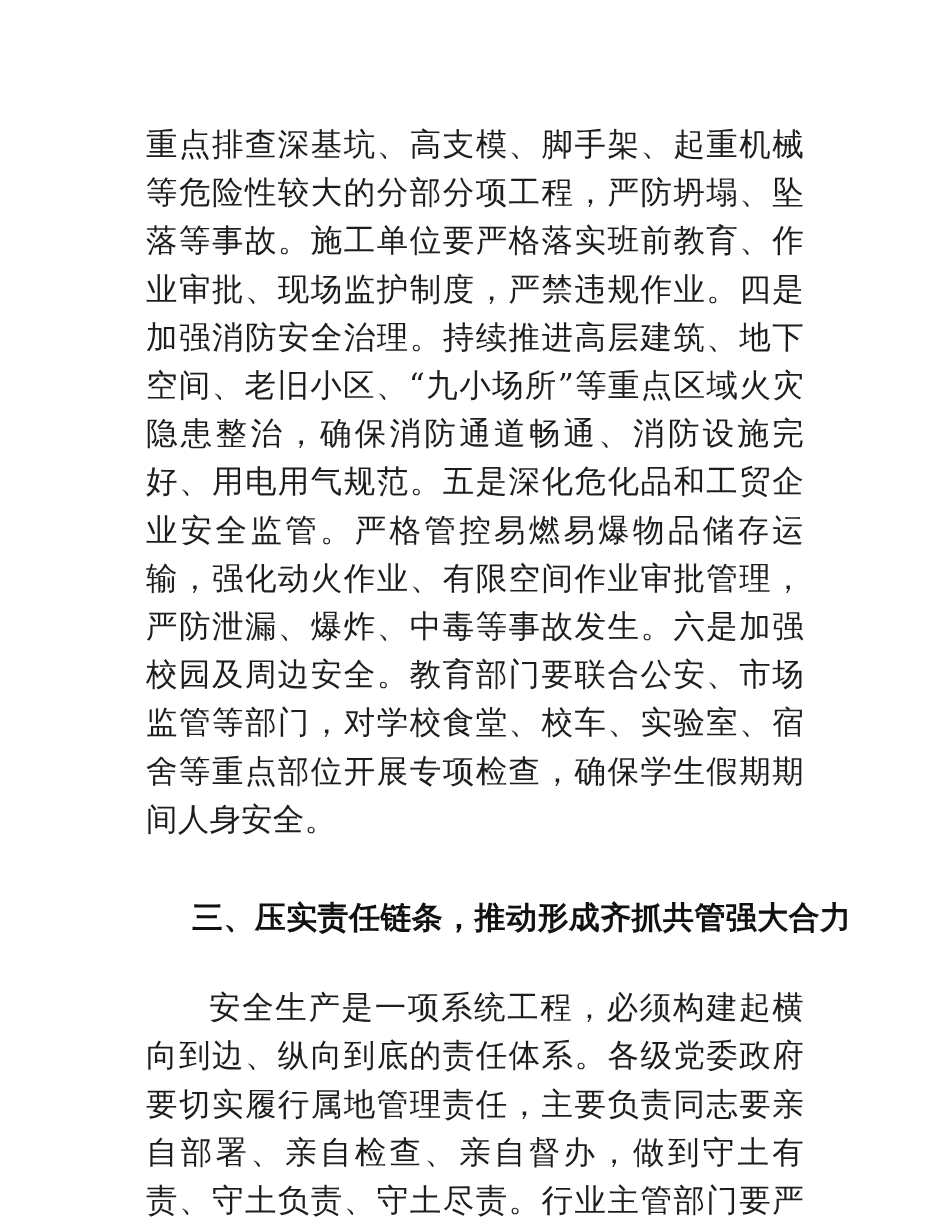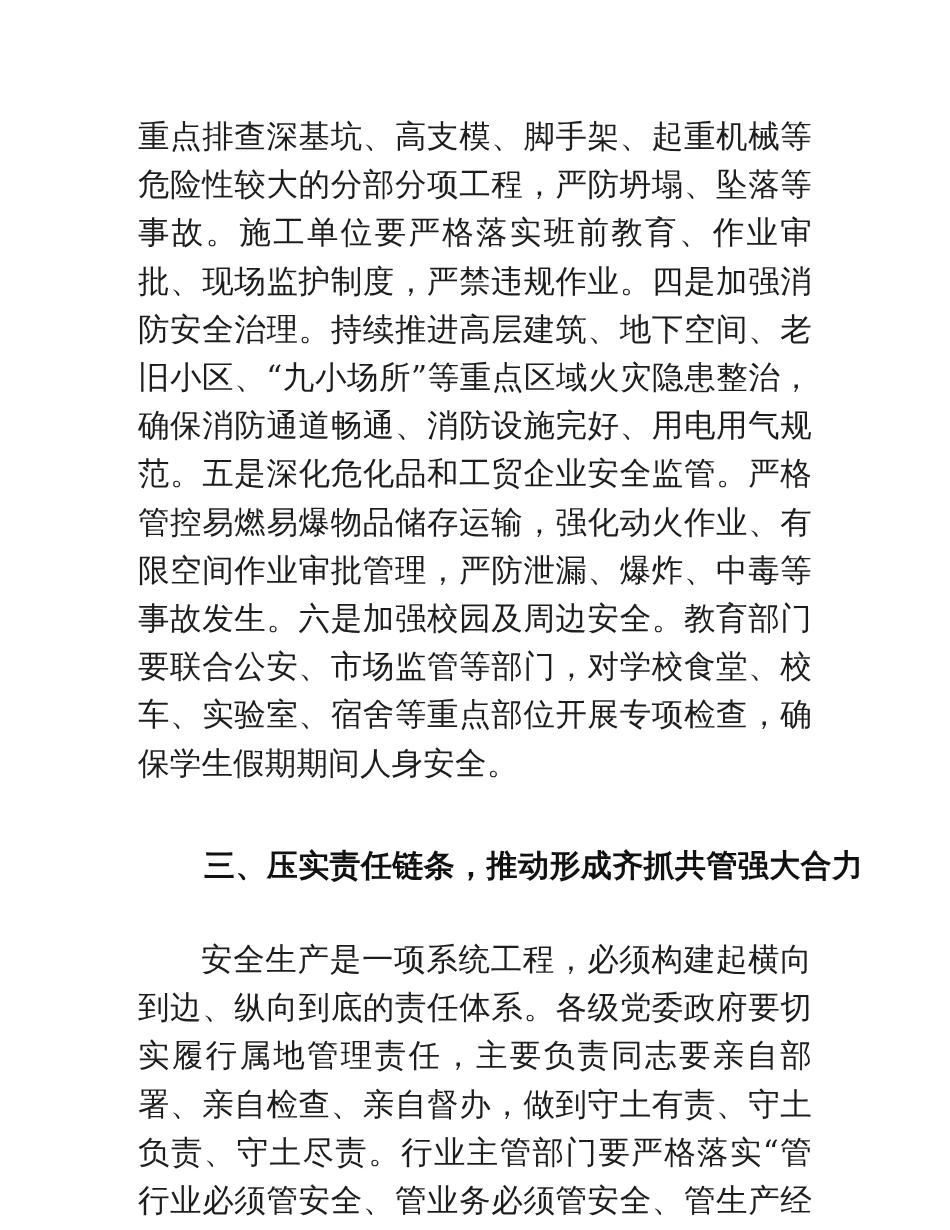--- a/index.html
+++ b/index.html
@@ -38,42 +38,42 @@
   
   .body-para {
     font-family: "DejaVu Serif", "Liberation Serif", serif;
     font-size: 31.5px;
     line-height: 48.2px;
     letter-spacing: 0.2px;
     text-align: justify;
     text-justify: inter-character;
     text-align-last: left;
     color: #1d1d1d;
-    margin: 8px;
+    margin: 16px;
     font-weight: 400;
   }
 
   .body-para.continued {
     text-indent: 0;
   }
 
   .body-para.indented {
     text-indent: 63px; 
   }
 
   
   .section-heading {
     font-family: "DejaVu Sans", "Liberation Sans", sans-serif;
     font-size: 31px;
     line-height: 48.2px;
     font-weight: 700;
     color: #111111;
     text-indent: 62px;
     letter-spacing: 0.4px;
-    margin: 12px;
+    margin: 0;
     text-align: left;
     white-space: nowrap;
   }
 
   .gap-before-heading { height: 34px; }
   .gap-after-heading  { height: 26px; }
 </style>
 </head>
 <body>
 

